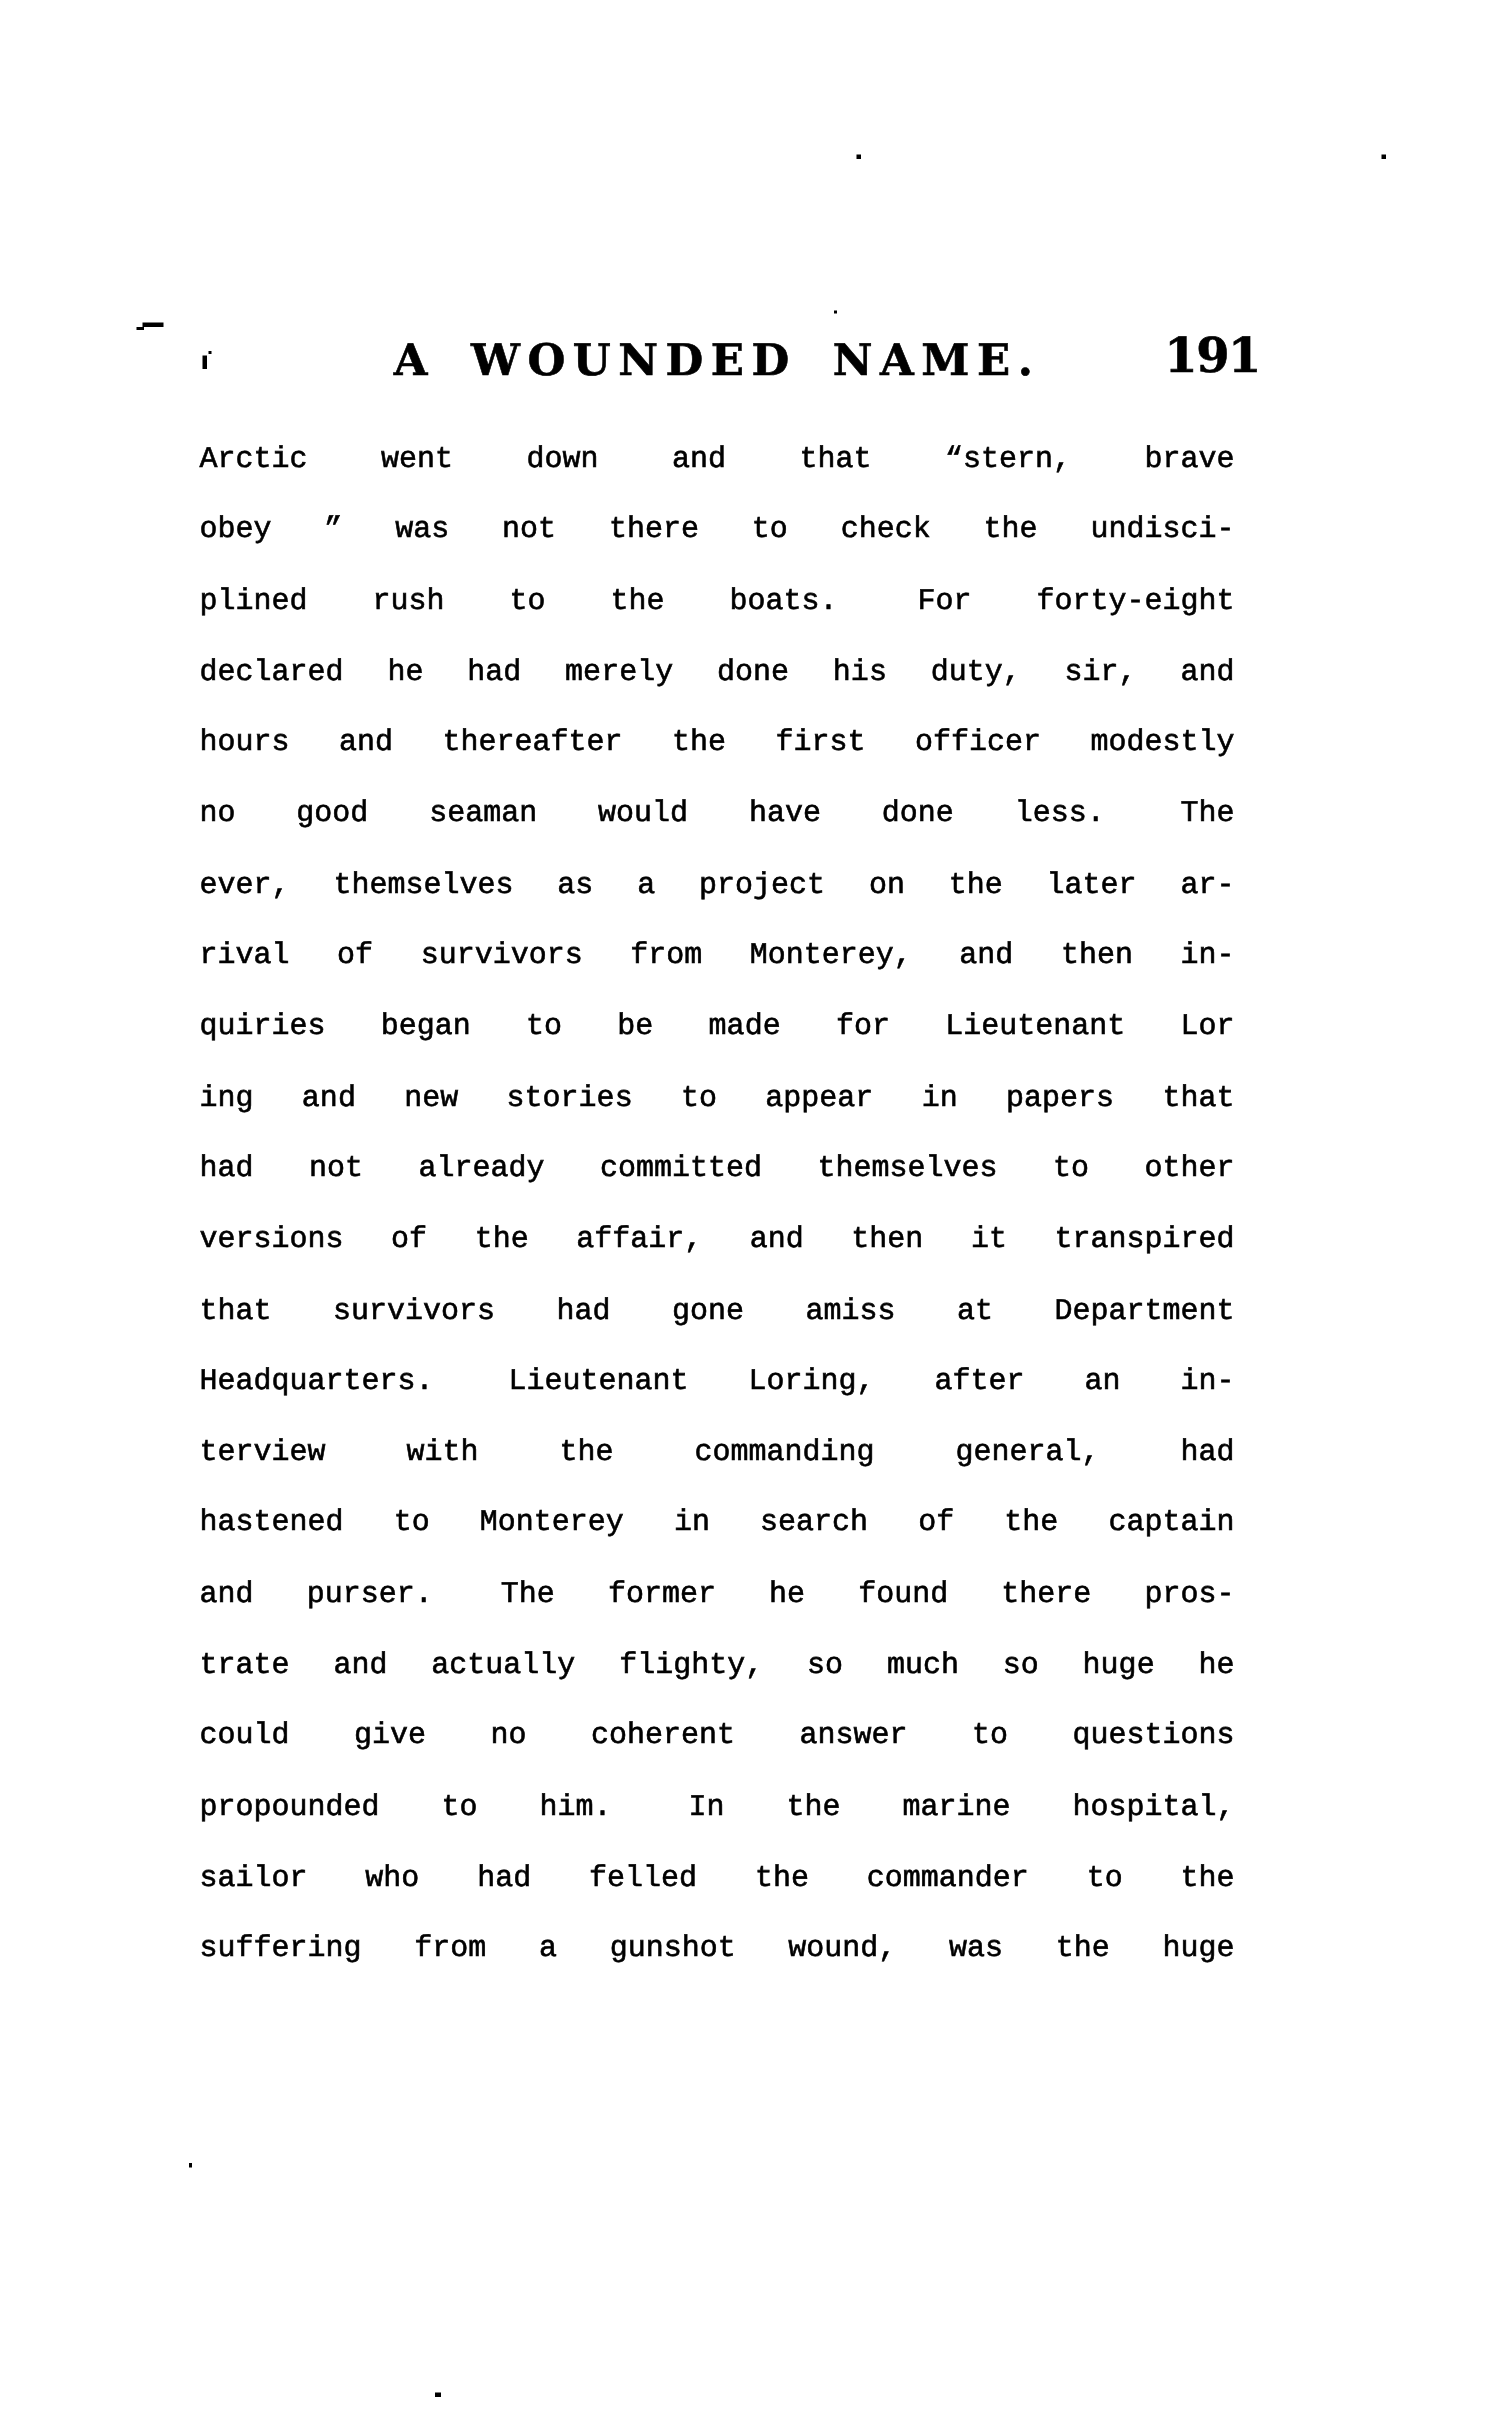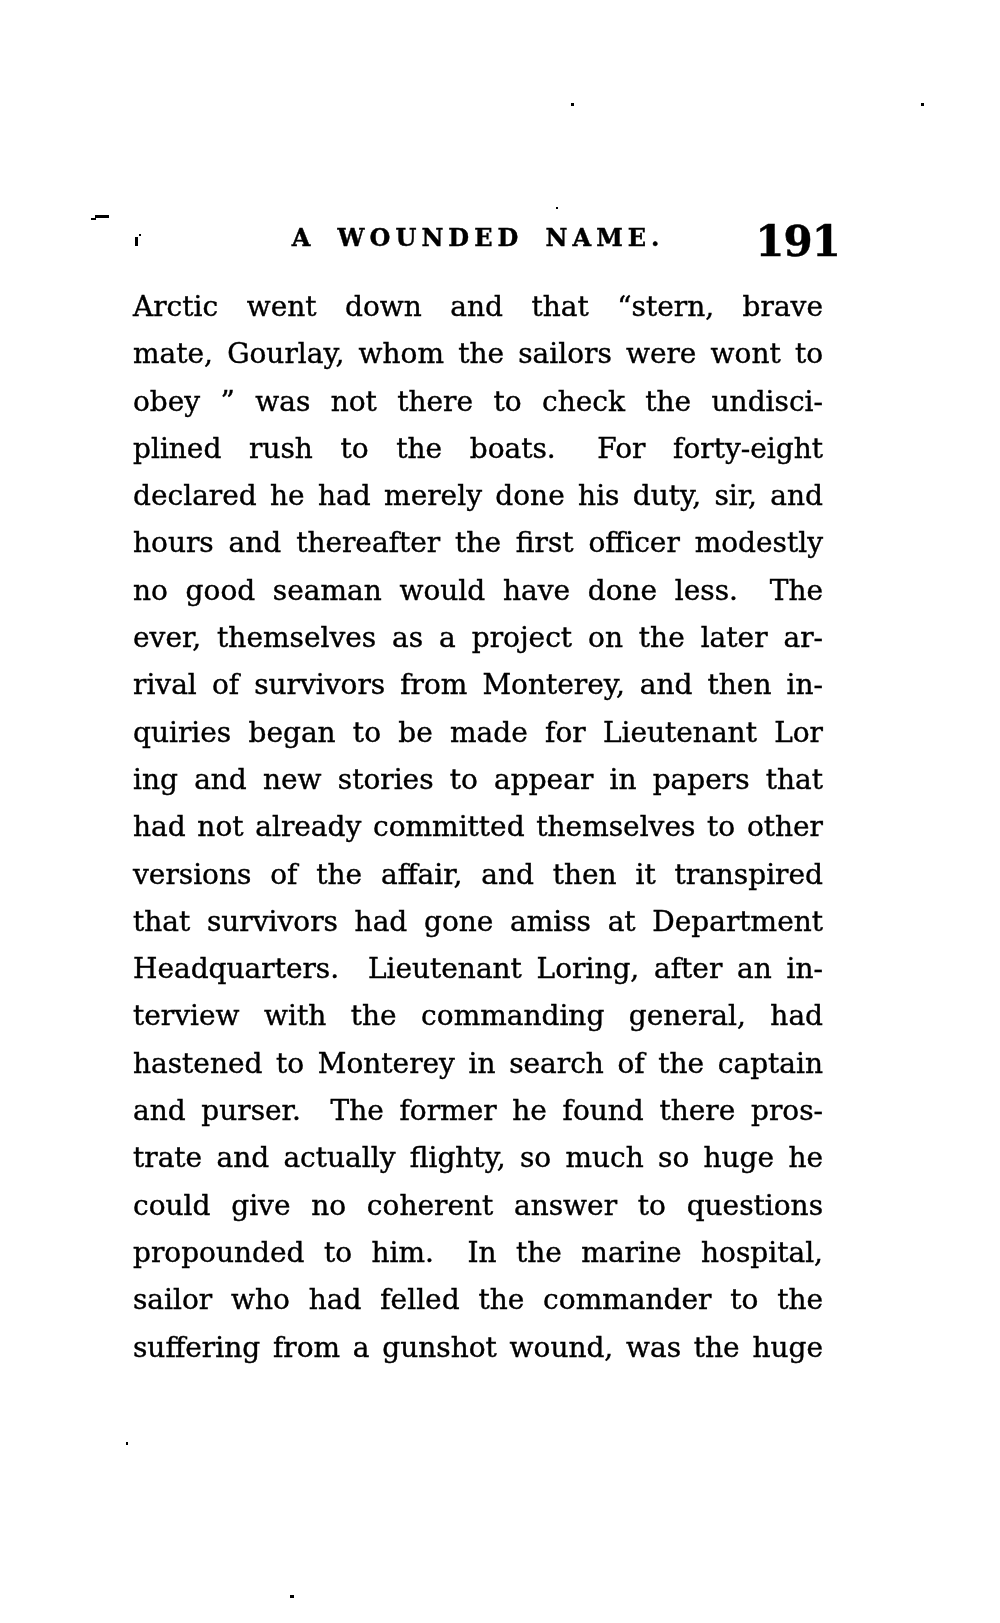--- a/index.html
+++ b/index.html
@@ -16,43 +16,44 @@
     font-family: "DejaVu Serif", serif;
     overflow: hidden;
     -webkit-text-stroke: 0.4px #000;
   }
   .running-title {
     position: absolute;
     top: 226px;
     left: 133px;
     width: 690px;
     text-align: center;
-    font-size: 24px;
+    font-size: 29px;
     font-weight: bold;
     letter-spacing: 5px;
     word-spacing: 9px;
     line-height: 1;
     white-space: nowrap;
   }
   .page-number {
     position: absolute;
     top: 221px;
     right: 160px;
-    font-size: 42px;
+    font-size: 32px;
     font-weight: bold;
     line-height: 1;
     letter-spacing: -1px;
   }
   .text-block {
     position: absolute;
     left: 133px;
     top: 283px;
     width: 690px;
-    font-size: 28px;
+    font-size: 20px;
     line-height: 47.3px;
+    font-family: Liberation Mono, monospace;
   }
   .text-line {
     text-align: justify;
     text-align-last: justify;
     text-justify: inter-word;
     white-space: normal;
   }
   
   .speck {
     position: absolute;
@@ -72,21 +73,20 @@
 <body>
 
 <div class="page">
 
   <div class="running-title">A WOUNDED NAME.</div>
 
   <div class="page-number">191</div>
 
   <div class="text-block">
     <div class="text-line">Arctic went down and that “stern, brave</div>
-    <div class="text-line">mate, Gourlay, whom the sailors were wont to</div>
     <div class="text-line">obey ” was not there to check the undisci-</div>
     <div class="text-line">plined rush to the boats.  For forty-eight</div>
     <div class="text-line">declared he had merely done his duty, sir, and</div>
     <div class="text-line">hours and thereafter the first officer modestly</div>
     <div class="text-line">no good seaman would have done less.  The</div>
     <div class="text-line">ever, themselves as a project on the later ar-</div>
     <div class="text-line">rival of survivors from Monterey, and then in-</div>
     <div class="text-line">quiries began to be made for Lieutenant Lor</div>
     <div class="text-line">ing and new stories to appear in papers that</div>
     <div class="text-line">had not already committed themselves to other</div>

